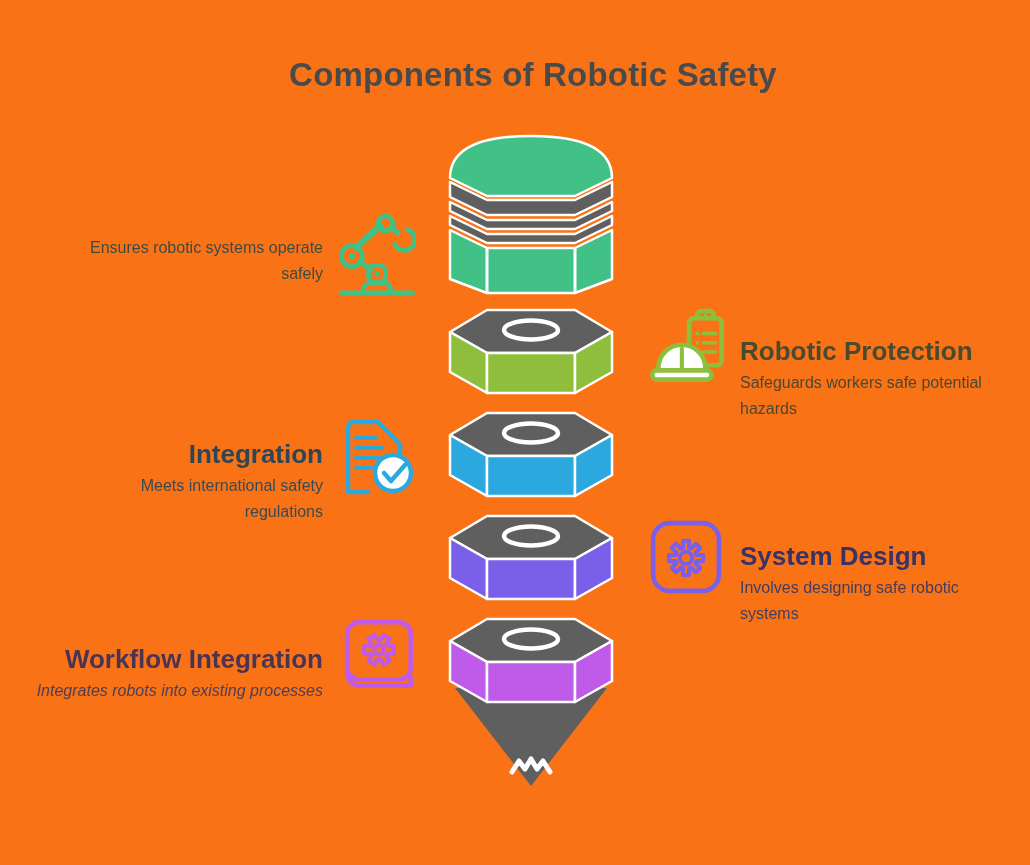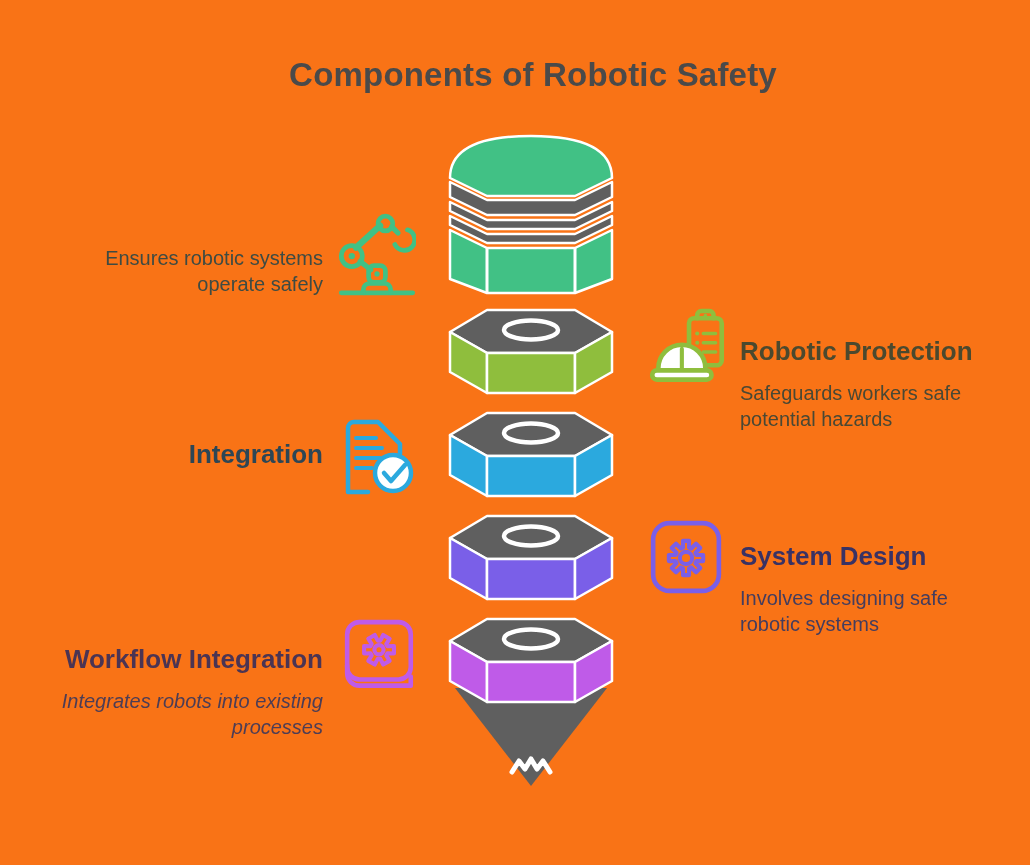--- a/index.html
+++ b/index.html
@@ -6,21 +6,21 @@
   #canvas{
     position:relative;width:1030px;height:865px;background:#f97316;
     font-family:"Liberation Sans",sans-serif;overflow:hidden;
   }
   .main-title{
     position:absolute;top:56px;left:36px;width:994px;text-align:center;
     font-size:33px;font-weight:bold;color:#4A4A4A;letter-spacing:.2px;
   }
   .section{position:absolute;}
   .section .s-title{font-size:26px;font-weight:bold;line-height:30px;}
-  .section .s-desc{font-size:20px;line-height:26px;margin-top:14px;}
+  .section .s-desc{font-size:16px;line-height:26px;margin-top:4px;}
   .side-left{text-align:right;}
   .side-right{text-align:left;}
   #sec-safe-automation{top:231px;right:707px;width:260px;}
   #sec-safe-automation .s-title{color:#32493B;}
   #sec-safe-automation .s-desc{color:#3E4B43;}
   #sec-worker-protection{top:336px;left:740px;width:262px;}
   #sec-worker-protection .s-title{color:#4B492E;}
   #sec-worker-protection .s-desc{color:#494834;}
   #sec-compliance{top:439px;right:707px;width:262px;}
   #sec-compliance .s-title{color:#2D4655;}
@@ -134,20 +134,21 @@
         <path d="M54,25 H66 M54,34 H66 M54,43 H66" stroke-width="3.5"></path>
         <path d="M10,63 v-4 a23,23 0 0 1 46,0 v4 Z" fill="#fff"></path>
         <path d="M33,40 V61" stroke-width="4"></path>
         <rect x="4" y="61" width="58" height="9" rx="4.5" fill="#fff"></rect>
       </g>
     </svg>
   </div>
 
   <div class="section side-left" id="sec-compliance">
     <div class="s-title">Integration</div>
+    <div class="s-desc">Meets international safety regulations</div>
   </div>
   <div class="icon-box" id="icon-compliance">
     <svg viewBox="0 0 84 82">
       <g fill="none" stroke-width="4.5" stroke-linecap="round" stroke-linejoin="round" stroke="#2BA9DE">
         <path d="M32,74 H12 V10 a6,6 0 0 1 6,-6 h24 l22,22 v10"></path>
         <path d="M20,20 H40 M20,30 H46 M20,40 H44 M20,50 H36" stroke-width="4"></path>
         <circle cx="57" cy="55" r="18" fill="#fff"></circle>
         <path d="M48,55 l7,8 l14,-16"></path>
       </g>
     </svg>

